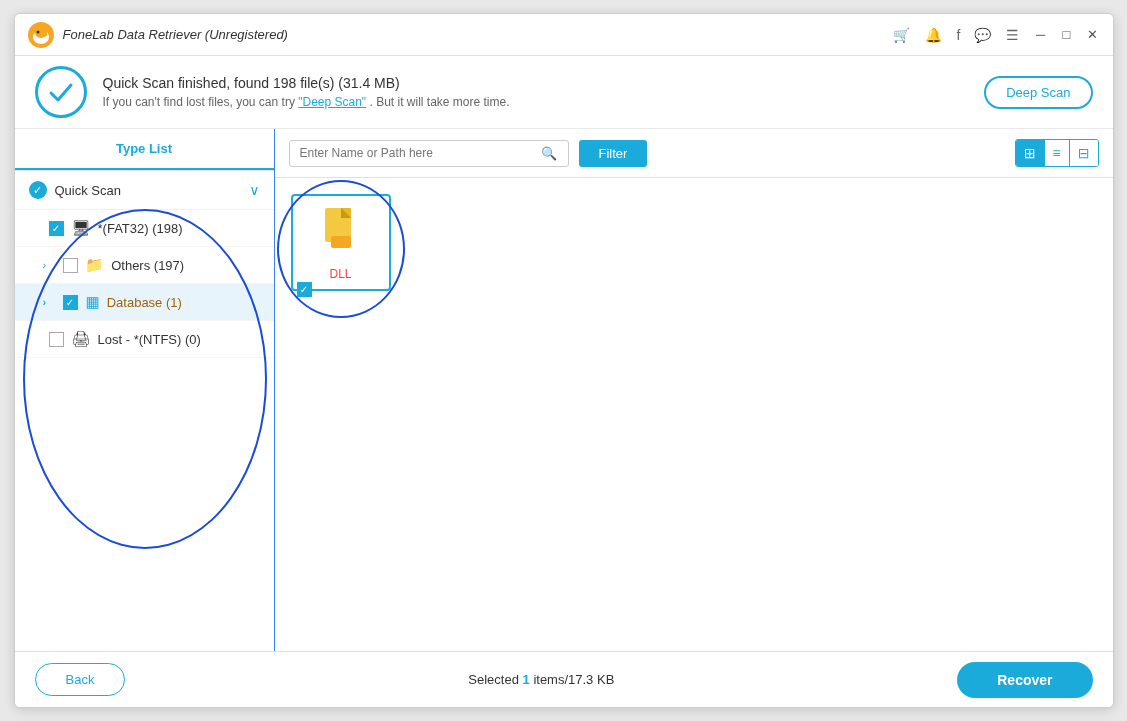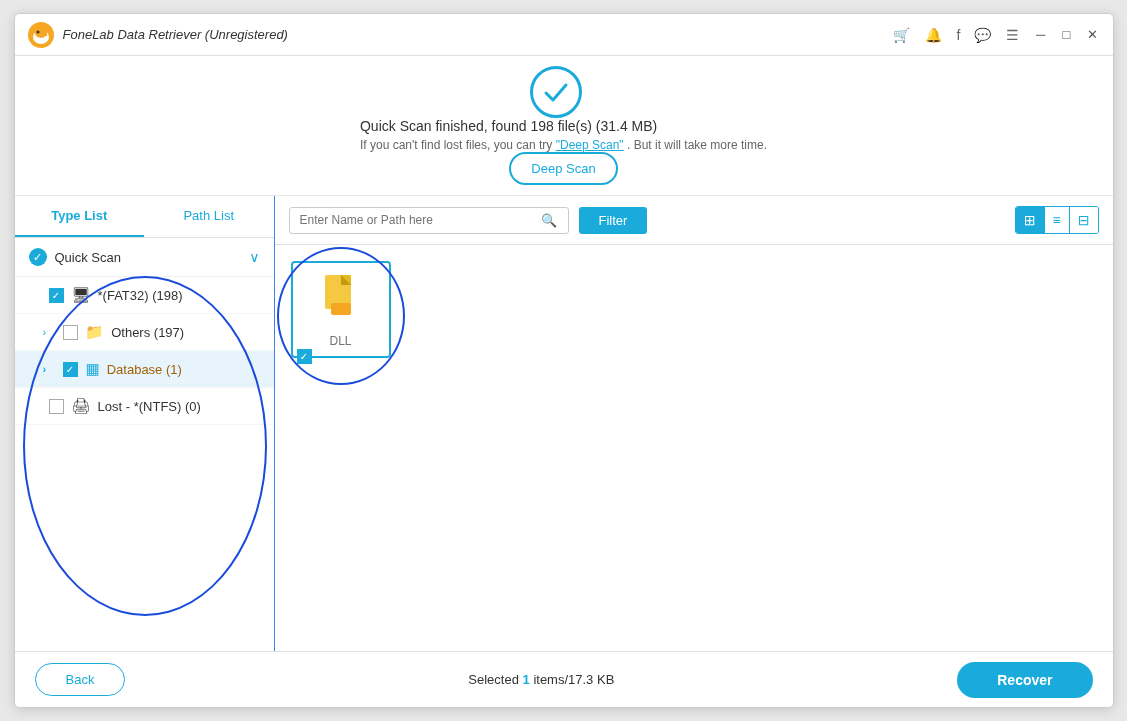--- a/index.html
+++ b/index.html
@@ -73,21 +73,20 @@
     }
     
     .header-area {
       background: #fff;
       padding: 10px 20px;
       display: flex;
       align-items: center;
       border-bottom: 1px solid #e8e8e8;
       flex-shrink: 0;
       position: relative;
-      flex-direction: column;
     }
     .header-check-icon {
       width: 52px;
       height: 52px;
       border: 3px solid #1aabdb;
       border-radius: 50%;
       display: flex;
       align-items: center;
       justify-content: center;
       margin-right: 16px;
@@ -335,21 +334,21 @@
       padding: 12px 8px 8px;
       background: #fff;
       position: relative;
     }
     .file-icon {
       font-size: 38px;
       margin-bottom: 8px;
     }
     .file-name {
       font-size: 12px;
-      color: #737373;
+      color: #ef4444;
       text-align: center;
     }
     .file-checkbox {
       position: absolute;
       bottom: -8px;
       left: 4px;
       width: 15px;
       height: 15px;
       background: #1aabdb;
       display: flex;
@@ -462,21 +461,20 @@
   </div>
 
   <div class="main-content">
 
     <div class="sidebar" style="position:relative;">
 
       <div class="annotation-circle-left"></div>
 
       <div class="sidebar-tabs">
         <div class="sidebar-tab active">Type List</div>
-        <div class="sidebar-tab">Path List</div>
       </div>
 
       <div class="quick-scan-row">
         <div class="quick-scan-check"></div>
         <span>Quick Scan</span>
         <span class="quick-scan-expand">∨</span>
       </div>
 
       <div class="tree-item">
         <span class="expand-arrow"></span>

